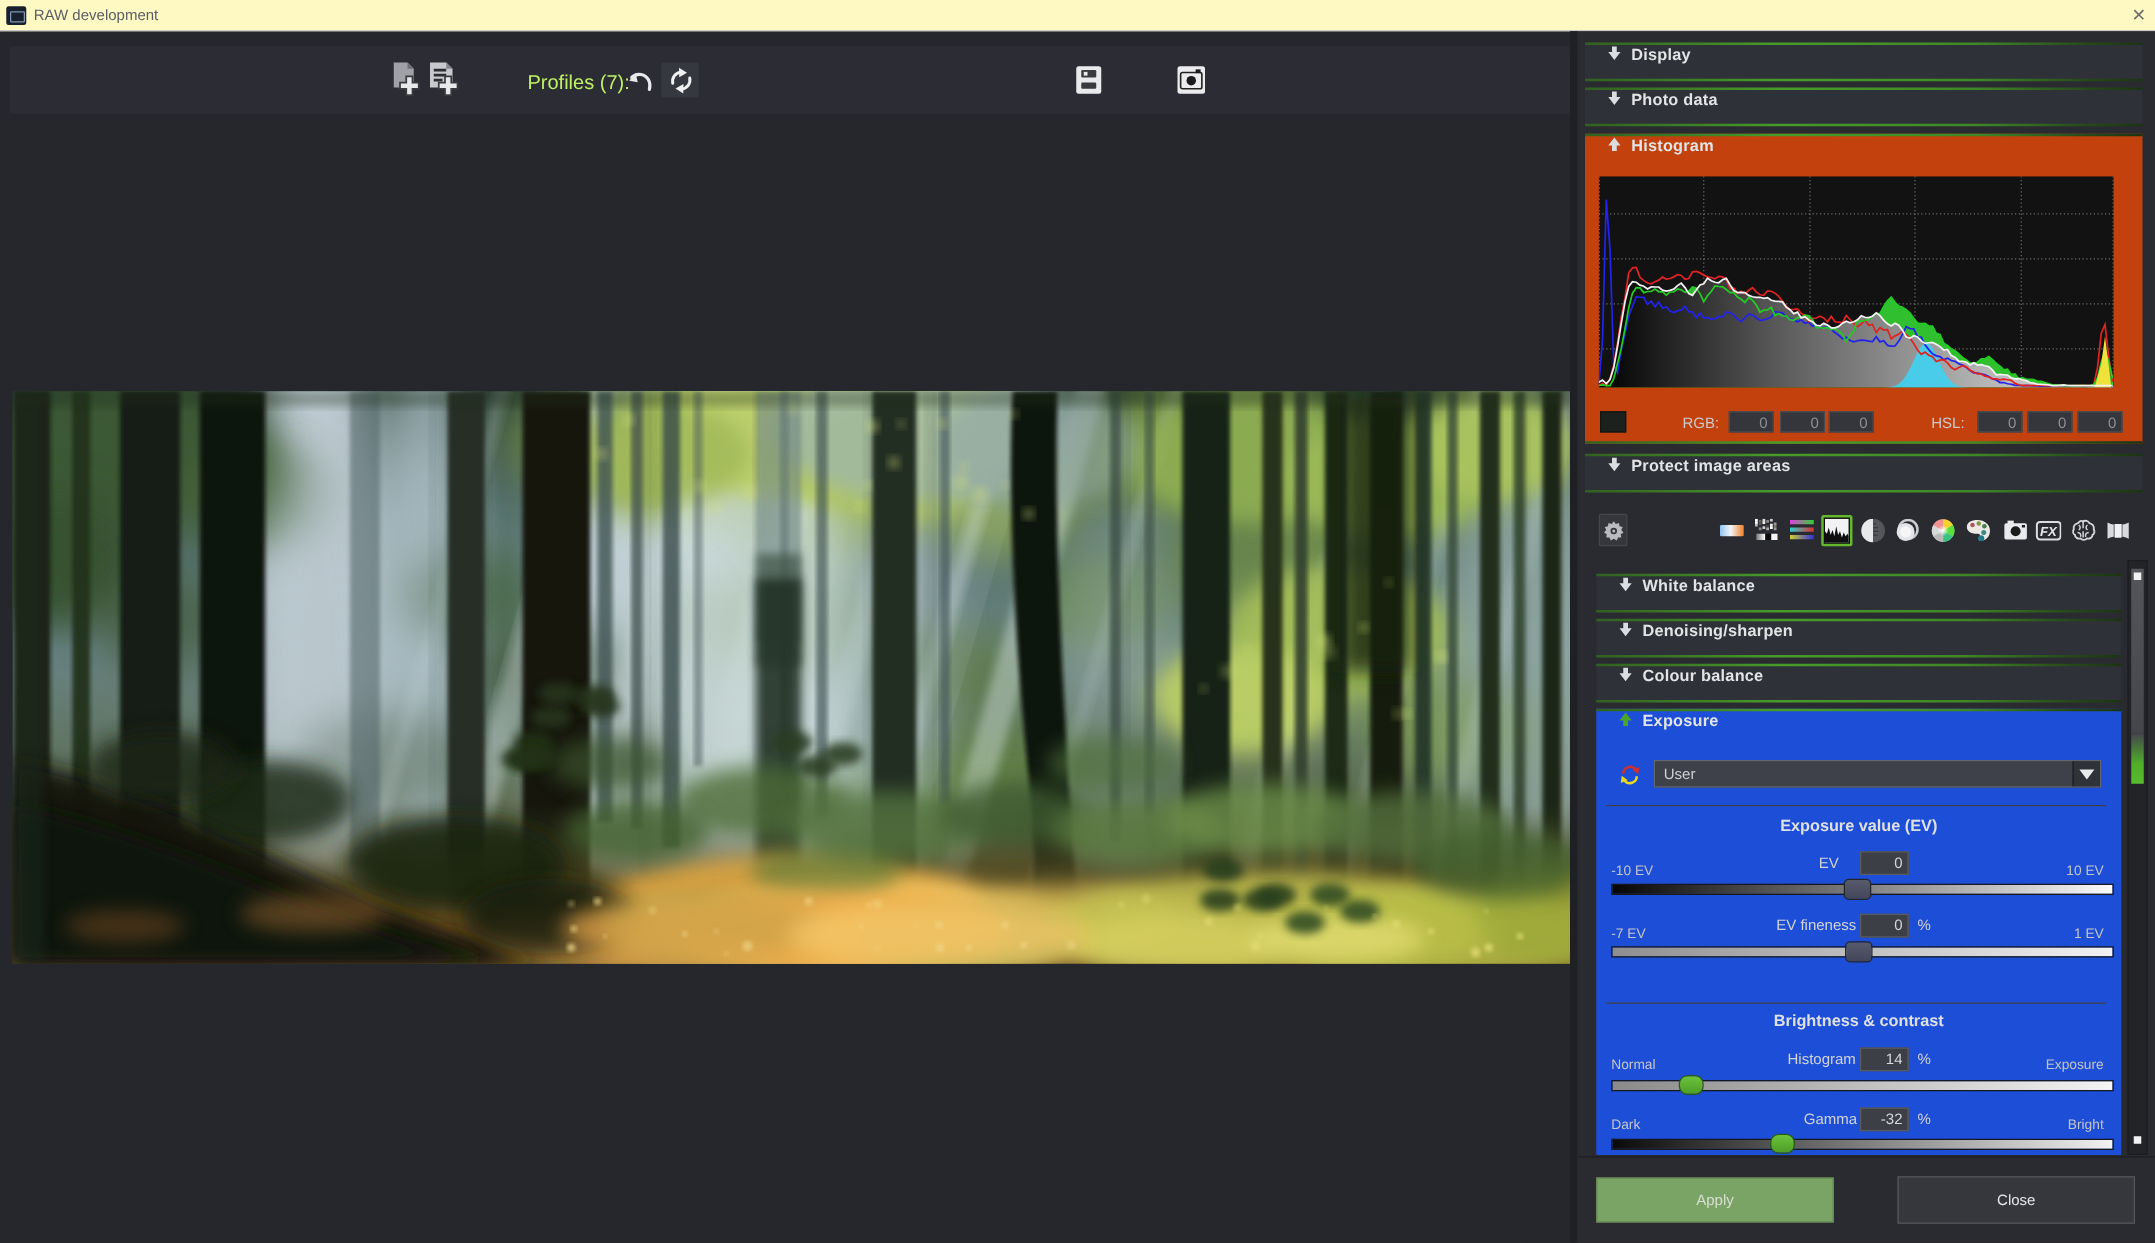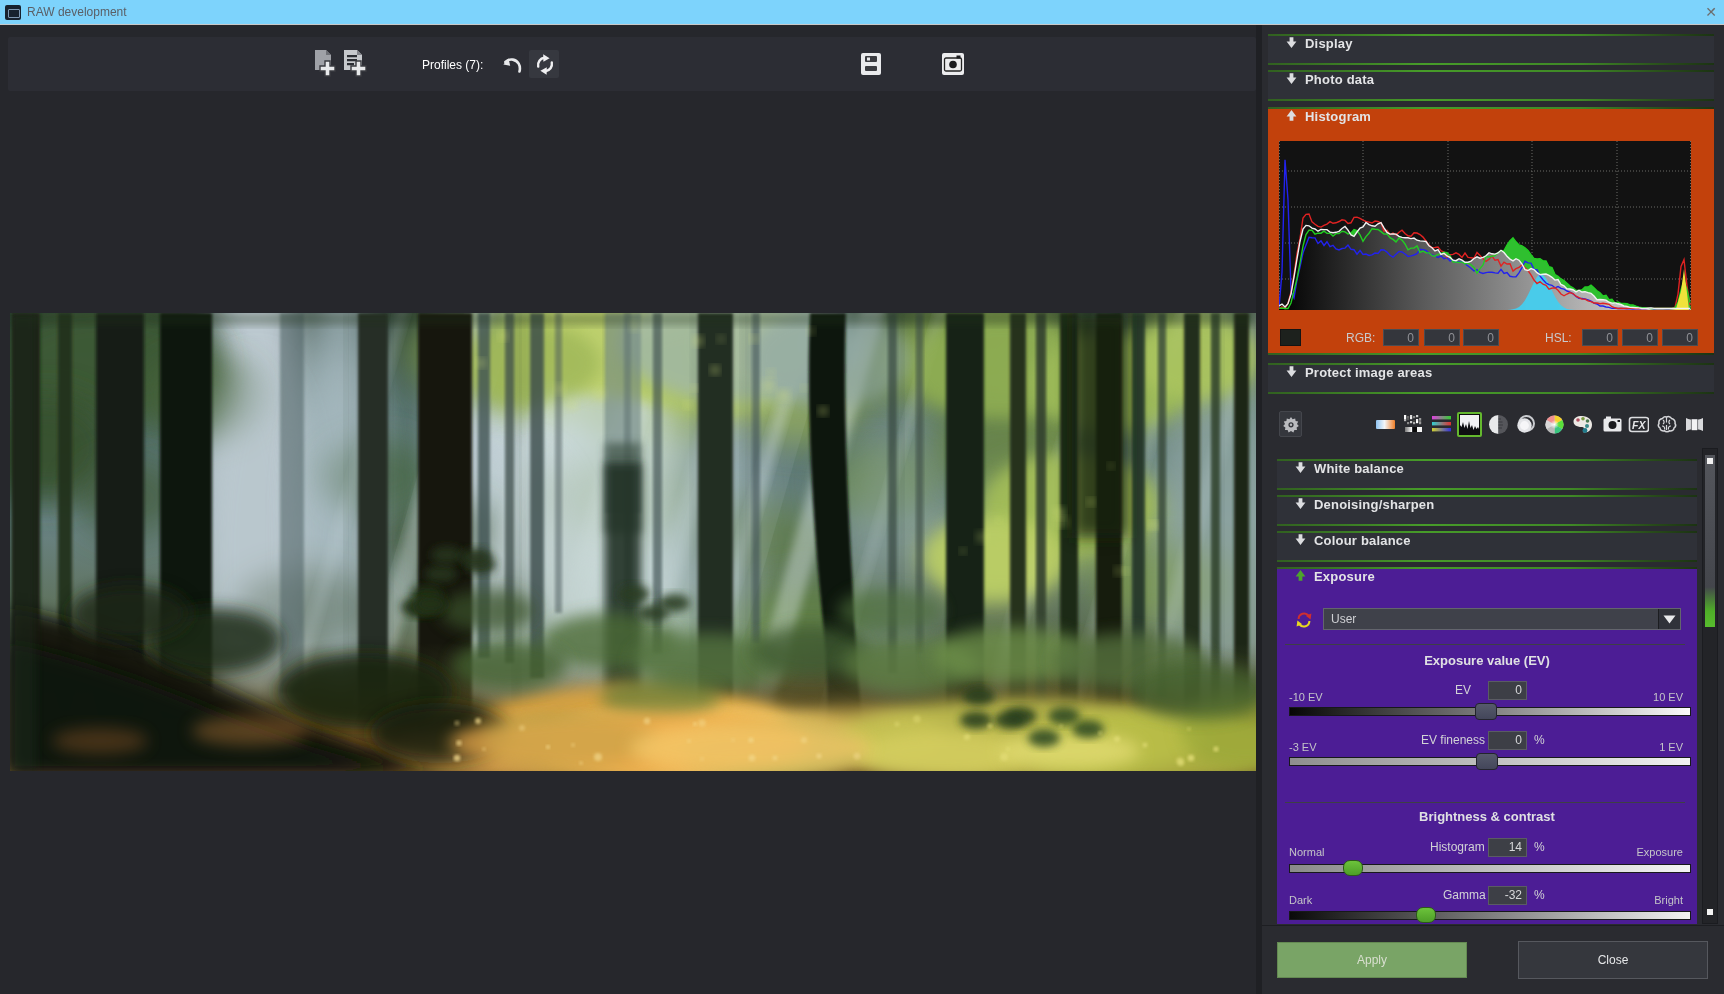--- a/index.html
+++ b/index.html
@@ -1,23 +1,23 @@
 <!DOCTYPE html>
 <html><head><meta charset="utf-8"><style>
 *{margin:0;padding:0;box-sizing:border-box}
 html,body{width:1724px;height:994px;overflow:hidden;background:#26272c;font-family:"Liberation Sans",sans-serif}
 .abs{position:absolute}
 #page{position:relative;width:1724px;height:994px}
-#title{position:absolute;left:0;top:0;width:1724px;height:25px;background:#7dd3fc;border-bottom:1px solid #c9c9c9}
+#title{position:absolute;left:0;top:0;width:1724px;height:25px;background:#fef9c3;border-bottom:1px solid #c9c9c9}
 #title .txt{position:absolute;left:27px;top:5px;font-size:12px;color:#5a5f66}
 #title .appico{position:absolute;left:5px;top:5px;width:16px;height:15px;background:#17212e;border-radius:2px}
 #title .appico:after{content:"";position:absolute;left:3px;top:4px;width:10px;height:7px;border:1px solid #7e96b0;border-radius:1px}
 #title .x{position:absolute;right:7px;top:4px;font-size:14px;color:#6d6d6d}
 #toolbar{position:absolute;left:8px;top:37px;width:1248px;height:54px;background:#2c2d34;border-radius:2px}
-.tbtxt{position:absolute;top:21px;font-size:12px;color:#ffffff}
+.tbtxt{position:absolute;top:21px;font-size:16px;color:#bef264}
 #preview{position:absolute;left:0;top:95px;width:1256px;height:899px;background:#26272c}
 #rpanel{position:absolute;left:1256px;top:25px;width:468px;height:969px;background:#2a2b30;border-left:6px solid #1f2024}
 .sec{position:absolute;left:6px;width:446px}
 .sechead{position:relative;height:31px;background:#2f3138}
 .gline{height:2px;background:linear-gradient(90deg,#316020 0%,#479c29 35%,#3f8826 70%,#27491a 90%,#1c3313 100%)}
 .bar{height:27px;display:flex;padding-left:17px}
 .arr{width:13px;height:13px;margin-right:7px;flex:none}
 .t{font-size:13px;font-weight:bold;color:#e3e4e6;letter-spacing:.2px}
 #scrollwrap{position:absolute;left:15px;top:423px;width:420px;height:476px}
 .numbox{position:absolute;width:39px;height:19px;background:#3d3f46;border:1px solid #5a5c63;color:#d7d8da;font-size:12px;text-align:right;padding:1px 4px 0 0}
@@ -653,21 +653,21 @@
             <div class="gline"></div>
             <div class="bar">
               <svg class="arr" viewBox="0 0 13 13">
                 <path d="M4.6 1.2 H8.4 V5.6 H11.4 L6.5 12 L1.6 5.6 H4.6 Z" fill="#dcdde0"></path>
               </svg>
               <span class="t">Colour balance</span>
             </div>
             <div class="gline"></div>
           </div>
         </div>
-<div style="position:absolute;left:0;top:119px;width:420px;height:357px;background:#4c1d95">
+<div style="position:absolute;left:0;top:119px;width:420px;height:357px;background:#1d4ed8">
 <div class="gline"></div>
           <div class="bar">
             <svg class="arr" viewBox="0 0 13 13">
               <path d="M4.6 11.8 H8.4 V7.4 H11.4 L6.5 1 L1.6 7.4 H4.6 Z" fill="#4da42c"></path>
             </svg>
             <span class="t">Exposure</span>
           </div>
 <svg style="position:absolute;left:18px;top:44px" width="18" height="18" viewBox="0 0 18 18">
 <path d="M3.6 8 A5.6 5.6 0 0 1 13.6 4.6" fill="none" stroke="#cf2f2f" stroke-width="2"></path>
 <polygon points="10.8,4.8 16.4,2.6 15.6,8.4" fill="#cf2f2f"></polygon>
@@ -686,21 +686,21 @@
 <div style="position:absolute;left:0;top:86px;width:420px;text-align:center;font-size:13px;font-weight:bold;color:#dfe0e3">Exposure value (EV)</div>
 <span class="lab" style="left:178px;top:116px">EV</span>
 <div class="numbox" style="left:211px;top:114px">0</div>
 <span class="small" style="left:12px;top:124px">-10 EV</span>
 <span class="small" style="right:14px;top:124px">10 EV</span>
 <div class="track" style="left:12px;top:140px;width:402px;background:linear-gradient(90deg,#060606,#fbfbfb)"></div>
 <div class="thumbd" style="left:198px;top:136px"></div>
 <span class="lab" style="left:144px;top:166px">EV fineness</span>
 <div class="numbox" style="left:211px;top:164px">0</div>
 <span class="lab" style="left:257px;top:166px">%</span>
-<span class="small" style="left:12px;top:174px">-3 EV</span>
+<span class="small" style="left:12px;top:174px">-7 EV</span>
 <span class="small" style="right:14px;top:174px">1 EV</span>
 <div class="track" style="left:12px;top:190px;width:402px;background:linear-gradient(90deg,#8e8e8e,#f2f2f2)"></div>
 <div class="thumbd" style="left:199px;top:186px"></div>
 <div class="divline" style="top:235px"></div>
 <div style="position:absolute;left:0;top:242px;width:420px;text-align:center;font-size:13px;font-weight:bold;color:#dfe0e3">Brightness &amp; contrast</div>
 <span class="lab" style="left:153px;top:273px">Histogram</span>
 <div class="numbox" style="left:211px;top:271px">14</div>
 <span class="lab" style="left:257px;top:273px">%</span>
 <span class="small" style="left:12px;top:279px">Normal</span>
 <span class="small" style="right:14px;top:279px">Exposure</span>

